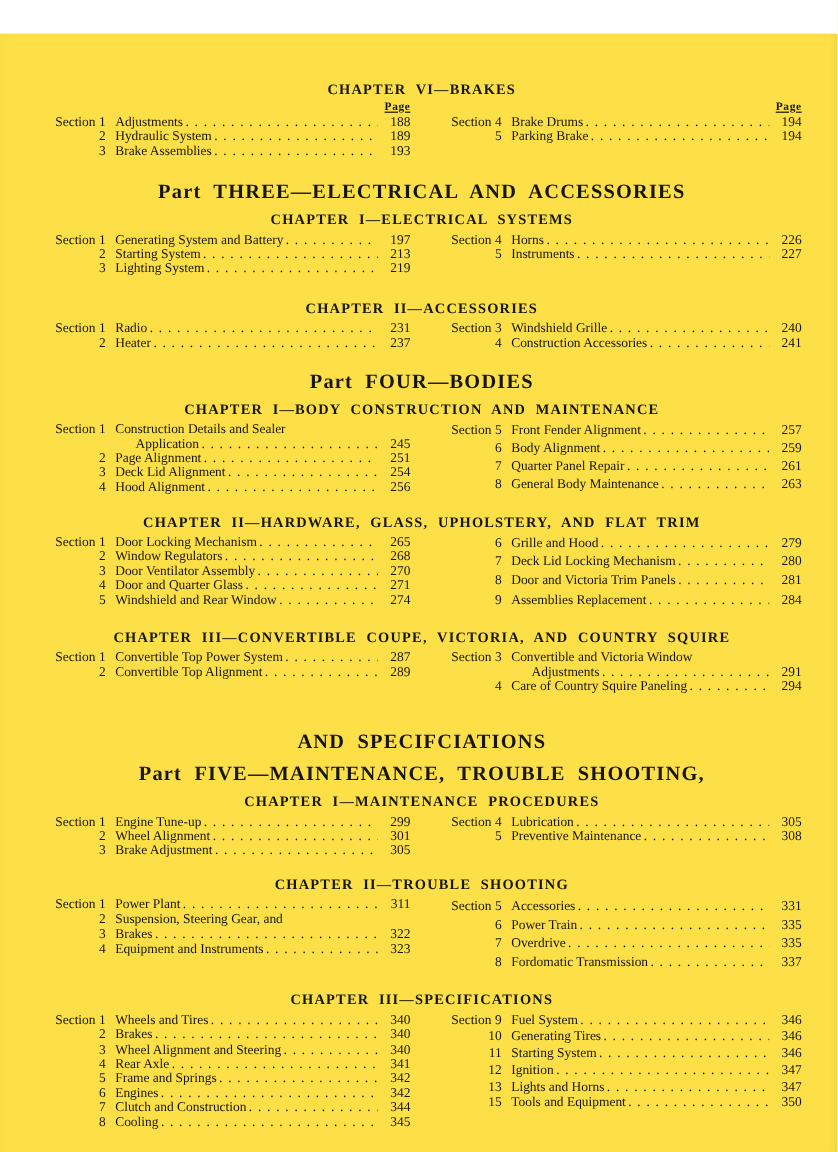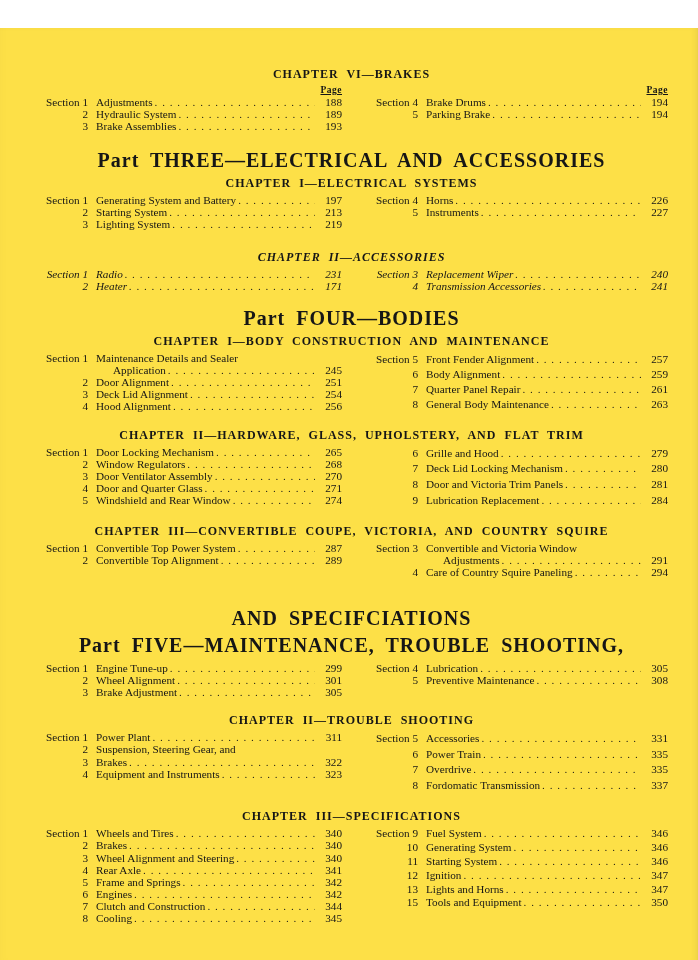--- a/index.html
+++ b/index.html
@@ -12,26 +12,26 @@
     overflow:hidden;
     box-shadow: inset 0 -22px 18px -14px rgba(90,95,92,.35),
                 inset -4px 0 8px -6px rgba(90,95,92,.25);
     margin-top: 28px;
   }
   .content { padding:40px 30px 0 35px; }
 
   .toc-block { margin-top:16px; }
   .toc-block:nth-of-type(1){ margin-top:0; }
   .toc-block:nth-of-type(2){ margin-top:18px; }
-  .toc-block:nth-of-type(3){ margin-top:20px;font-style:italic; }
+  .toc-block:nth-of-type(3){ margin-top:20px; }
   .toc-block:nth-of-type(4){ margin-top:16px; }
   .toc-block:nth-of-type(7){ margin-top:30px; }
   .toc-block:nth-of-type(9){ margin-top:17px; }
 
-  .part-title { text-align:center; font-weight:bold; font-size:20px;
+  .part-title { text-align:center; font-weight:bold; font-size:17px;
     letter-spacing:1px; word-spacing:5px; line-height:20px; margin:0 0 7px; }
   .chapter-title { text-align:center; font-weight:bold; font-size:12px;
     letter-spacing:1px; word-spacing:4px; line-height:13px; margin:0 0 4px; }
 
   .cols { display:flex; }
   .col-l { width:307px; }
   .col-gap { width:23px; flex:0 0 23px; }
   .col-r { width:303px; }
 
   .pgh { text-align:right; font-weight:bold; font-size:9.5px; line-height:11px;
@@ -146,58 +146,58 @@
             <div class="trow">
               <span class="sec">Section 1</span>
               <span class="ttl">Radio</span>
               <span class="dots"></span>
               <span class="pg">231</span>
             </div>
             <div class="trow">
               <span class="sec">2</span>
               <span class="ttl">Heater</span>
               <span class="dots"></span>
-              <span class="pg">171</span>
+              <span class="pg">237</span>
             </div>
           </div>
           <div class="col-gap"></div>
           <div class="col-r">
             <div class="trow">
               <span class="sec">Section 3</span>
-              <span class="ttl">Replacement Wiper</span>
+              <span class="ttl">Windshield Grille</span>
               <span class="dots"></span>
               <span class="pg">240</span>
             </div>
             <div class="trow">
               <span class="sec">4</span>
-              <span class="ttl">Transmission Accessories</span>
+              <span class="ttl">Construction Accessories</span>
               <span class="dots"></span>
               <span class="pg">241</span>
             </div>
           </div>
         </div>
       </section>
       <section class="toc-block">
         <div class="part-title">Part FOUR—BODIES</div>
         <div class="chapter-title">CHAPTER I—BODY CONSTRUCTION AND MAINTENANCE</div>
         <div class="cols">
           <div class="col-l">
             <div class="trow">
               <span class="sec">Section 1</span>
-              <span class="ttl">Maintenance Details and Sealer</span>
+              <span class="ttl">Construction Details and Sealer</span>
             </div>
             <div class="trow">
               <span class="sec"></span>
               <span class="ttl cont">Application</span>
               <span class="dots"></span>
               <span class="pg">245</span>
             </div>
             <div class="trow">
               <span class="sec">2</span>
-              <span class="ttl">Door Alignment</span>
+              <span class="ttl">Page Alignment</span>
               <span class="dots"></span>
               <span class="pg">251</span>
             </div>
             <div class="trow">
               <span class="sec">3</span>
               <span class="ttl">Deck Lid Alignment</span>
               <span class="dots"></span>
               <span class="pg">254</span>
             </div>
             <div class="trow">
@@ -286,21 +286,21 @@
               <span class="pg">280</span>
             </div>
             <div class="trow">
               <span class="sec">8</span>
               <span class="ttl">Door and Victoria Trim Panels</span>
               <span class="dots"></span>
               <span class="pg">281</span>
             </div>
             <div class="trow">
               <span class="sec">9</span>
-              <span class="ttl">Lubrication Replacement</span>
+              <span class="ttl">Assemblies Replacement</span>
               <span class="dots"></span>
               <span class="pg">284</span>
             </div>
           </div>
         </div>
       </section>
       <section class="toc-block">
         <div class="chapter-title">CHAPTER III—CONVERTIBLE COUPE, VICTORIA, AND COUNTRY SQUIRE</div>
         <div class="cols">
           <div class="col-l">
@@ -334,20 +334,21 @@
               <span class="ttl">Care of Country Squire Paneling</span>
               <span class="dots"></span>
               <span class="pg">294</span>
             </div>
           </div>
         </div>
       </section>
       <section class="toc-block">
         <div class="part-title">AND SPECIFCIATIONS</div>
         <div class="part-title">Part FIVE—MAINTENANCE, TROUBLE SHOOTING,</div>
+        <div class="chapter-title">CHAPTER I—MAINTENANCE PROCEDURES</div>
         <div class="cols">
           <div class="col-l">
             <div class="trow">
               <span class="sec">Section 1</span>
               <span class="ttl">Engine Tune-up</span>
               <span class="dots"></span>
               <span class="pg">299</span>
             </div>
             <div class="trow">
               <span class="sec">2</span>
@@ -491,21 +492,21 @@
           <div class="col-gap"></div>
           <div class="col-r">
             <div class="trow">
               <span class="sec">Section 9</span>
               <span class="ttl">Fuel System</span>
               <span class="dots"></span>
               <span class="pg">346</span>
             </div>
             <div class="trow">
               <span class="sec">10</span>
-              <span class="ttl">Generating System</span>
+              <span class="ttl">Generating Tires</span>
               <span class="dots"></span>
               <span class="pg">346</span>
             </div>
             <div class="trow">
               <span class="sec">11</span>
               <span class="ttl">Starting System</span>
               <span class="dots"></span>
               <span class="pg">346</span>
             </div>
             <div class="trow">

